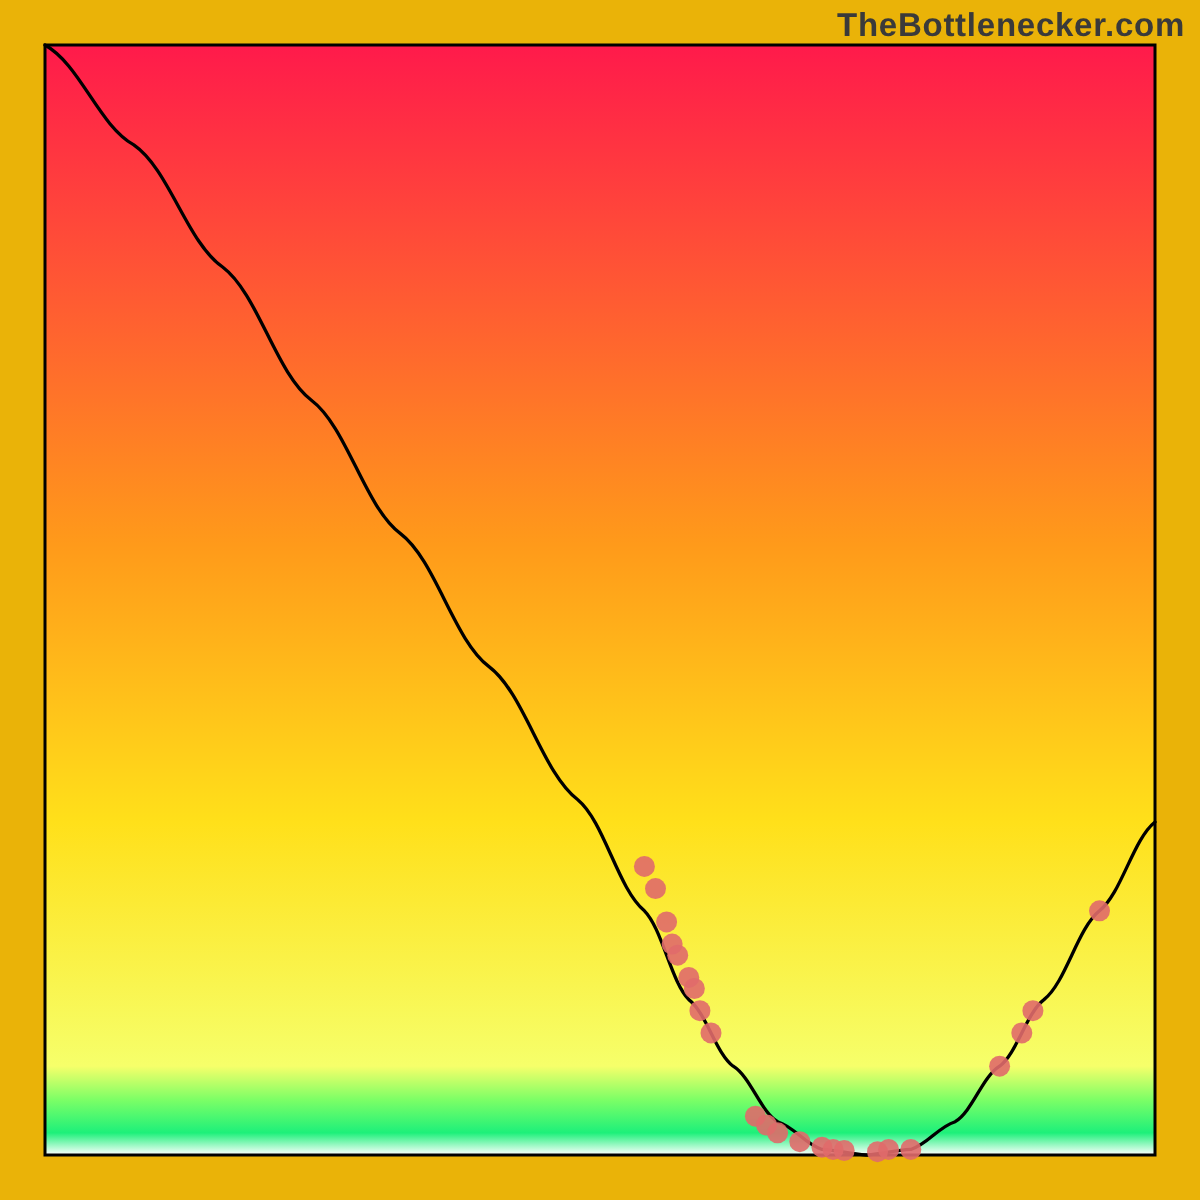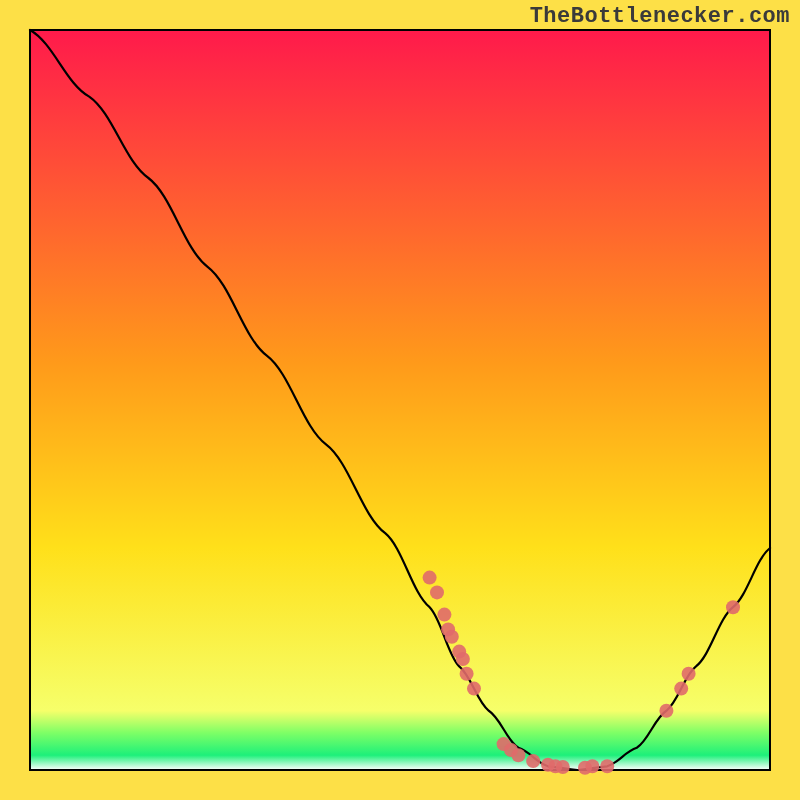--- a/index.html
+++ b/index.html
@@ -8,22 +8,21 @@
     width: 800px;
     height: 800px;
     background: #000;
     font-family: Arial, Helvetica, sans-serif;
     overflow: hidden;
   }
   .wrap {
     position: relative;
     width: 800px;
     height: 800px;
-    background: #fde047;
-    font-family: Liberation Mono, monospace;
+    background: #eab308;
   }
   .watermark {
     position: absolute;
     top: 4px;
     right: 10px;
     color: #3a3a3a;
     font-size: 22px;
     font-weight: 600;
     letter-spacing: 0.5px;
     z-index: 5;

